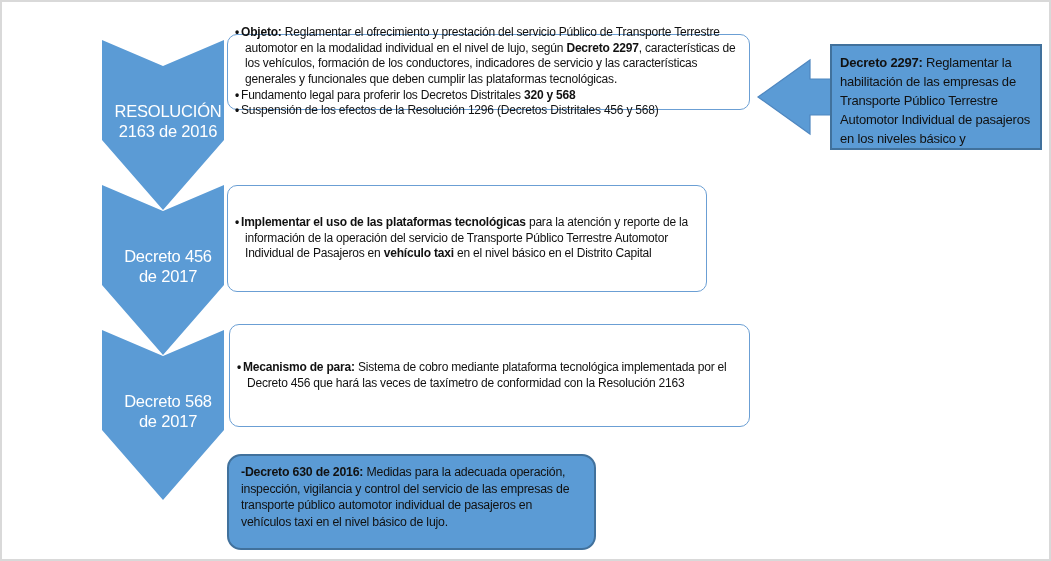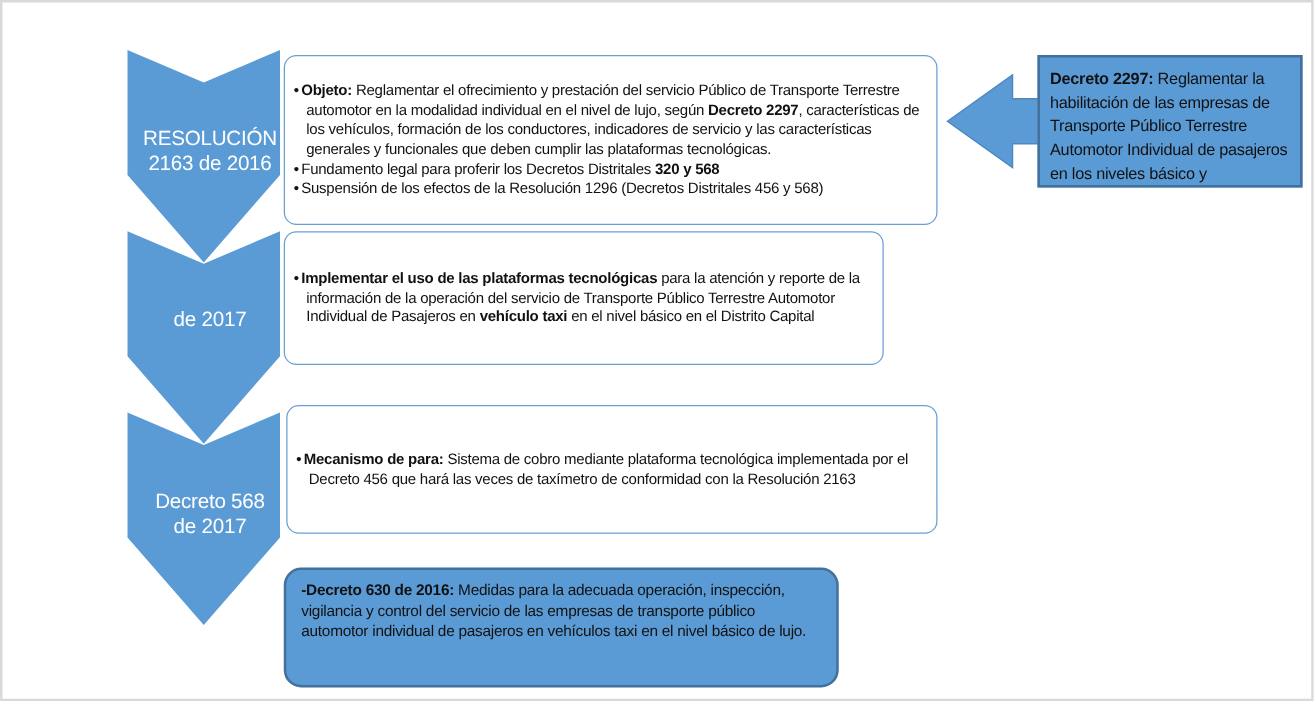--- a/index.html
+++ b/index.html
@@ -24,21 +24,21 @@
   }
 
   .white-box {
     position:absolute;
     box-sizing:border-box;
     background:#fff;
     border:1.4px solid var(--box-border,#6b9fd4);
     border-radius:10px;
     display:flex; align-items:center;
   }
-  .box1 { left:225px; top:42px;  width:523px; height:136px; }
+  .box1 { left:225px; top:32px;  width:523px; height:76px; }
   .box2 { left:225px; top:183px; width:480px; height:107px; }
   .box3 { left:227px; top:322px; width:521px; height:103px; }
 
   .white-box ul {
     margin:0; padding:2px 10px 2px 7px;
     list-style:none;
     font-size:12px; line-height:15.7px;
     color:var(--text-dark,#111);
     letter-spacing:-0.2px;
   }
@@ -51,21 +51,21 @@
     background:var(--accent,#5b9bd5);
     border:2px solid var(--dark-border,#41719c);
     color:var(--text-dark,#111);
   }
   .callout p {
     margin:0; padding:7px 8px;
     font-size:13px; line-height:19px; letter-spacing:-0.2px;
   }
 
   .bottom-note {
-    position:absolute; left:225px; top:452px; width:444px; height:96px;
+    position:absolute; left:225px; top:452px; width:369px; height:96px;
     box-sizing:border-box;
     background:var(--accent,#5b9bd5);
     border:2px solid var(--dark-border,#41719c);
     border-radius:14px;
     color:var(--text-dark,#111);
   }
   .bottom-note p {
     margin:0; padding:8px 12px;
     font-size:12.3px; line-height:16.5px; letter-spacing:-0.2px;
   }
@@ -81,20 +81,21 @@
     <polygon class="chevron" points="0,0 61,26 122,0 122,100 61,170 0,100" transform="translate(100,183)"></polygon>
     <polygon class="chevron" points="0,0 61,26 122,0 122,100 61,170 0,100" transform="translate(100,328)"></polygon>
     <polygon class="block-arrow" points="756,95 808,58 808,77 829,77 829,113 808,113 808,132"></polygon>
   </svg>
 
   <div class="chev-label" style="top:100px">
     <div>RESOLUCIÓN</div>
     <div>2163 de 2016</div>
   </div>
   <div class="chev-label" style="top:245px">
+    <div>Decreto 456</div>
     <div>de 2017</div>
   </div>
   <div class="chev-label" style="top:390px">
     <div>Decreto 568</div>
     <div>de 2017</div>
   </div>
 
   <div class="white-box box1">
     <ul>
         <li><b>Objeto: </b><span>Reglamentar el ofrecimiento y prestación del servicio Público de Transporte Terrestre automotor en la modalidad individual en el nivel de lujo, según </span><b>Decreto 2297</b><span>, características de los vehículos, formación de los conductores, indicadores de servicio y las características generales y funcionales que deben cumplir las plataformas tecnológicas.</span></li>

